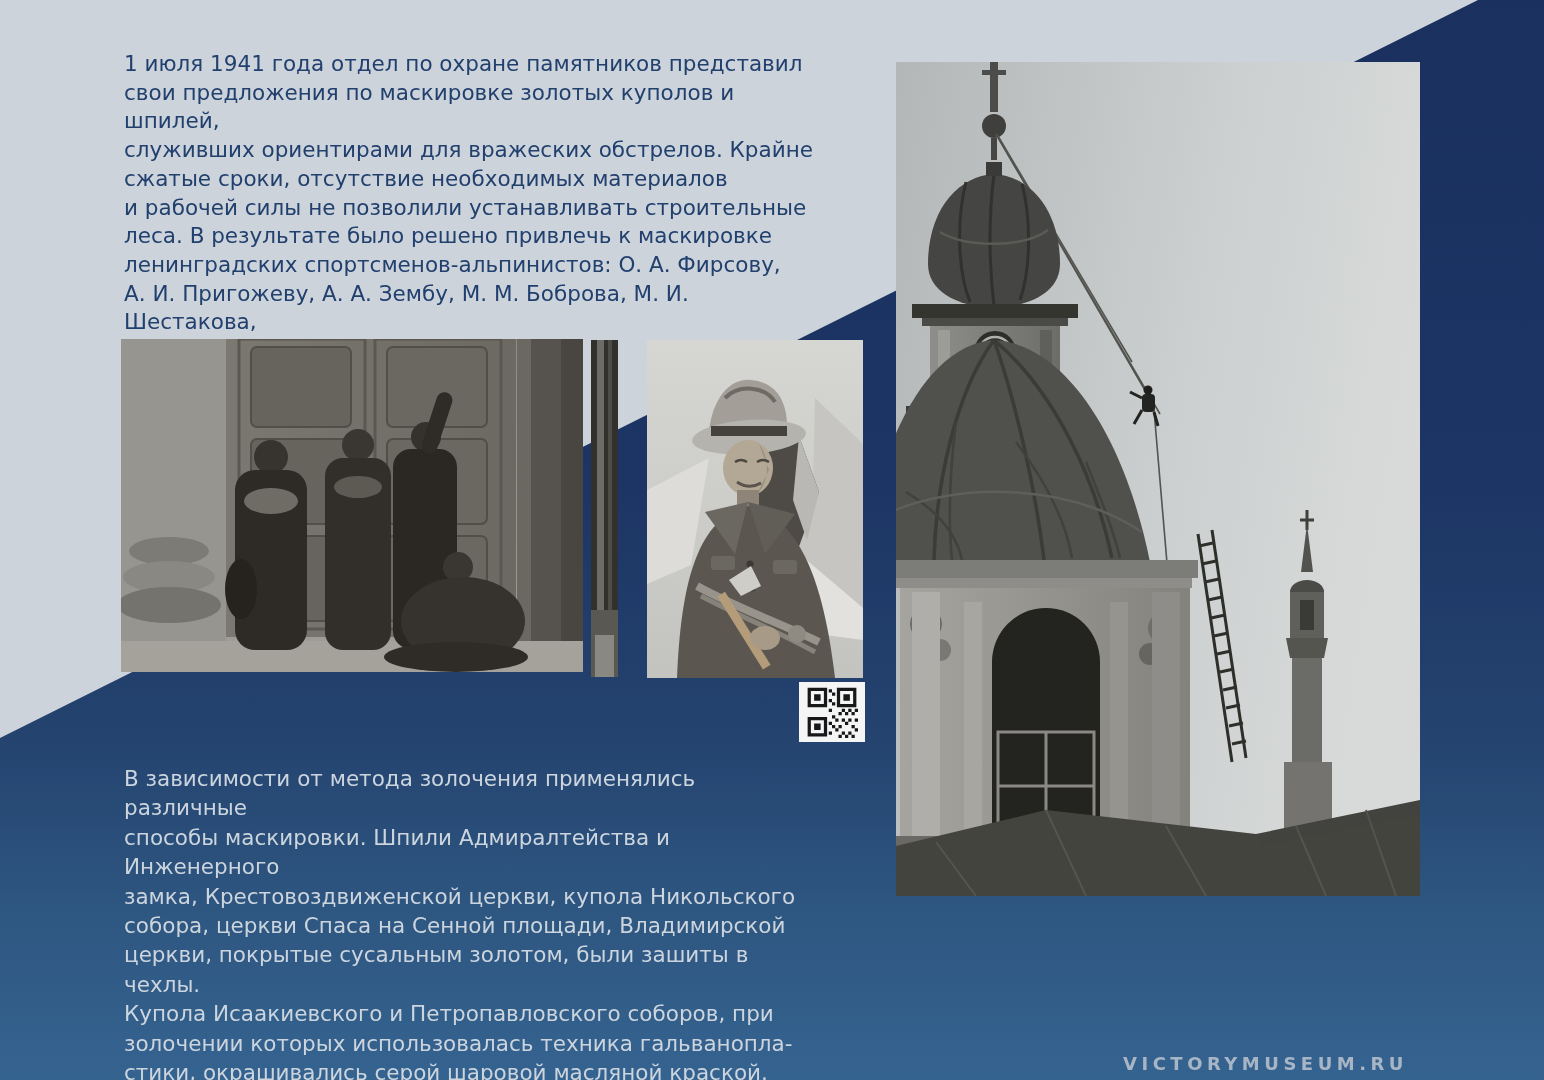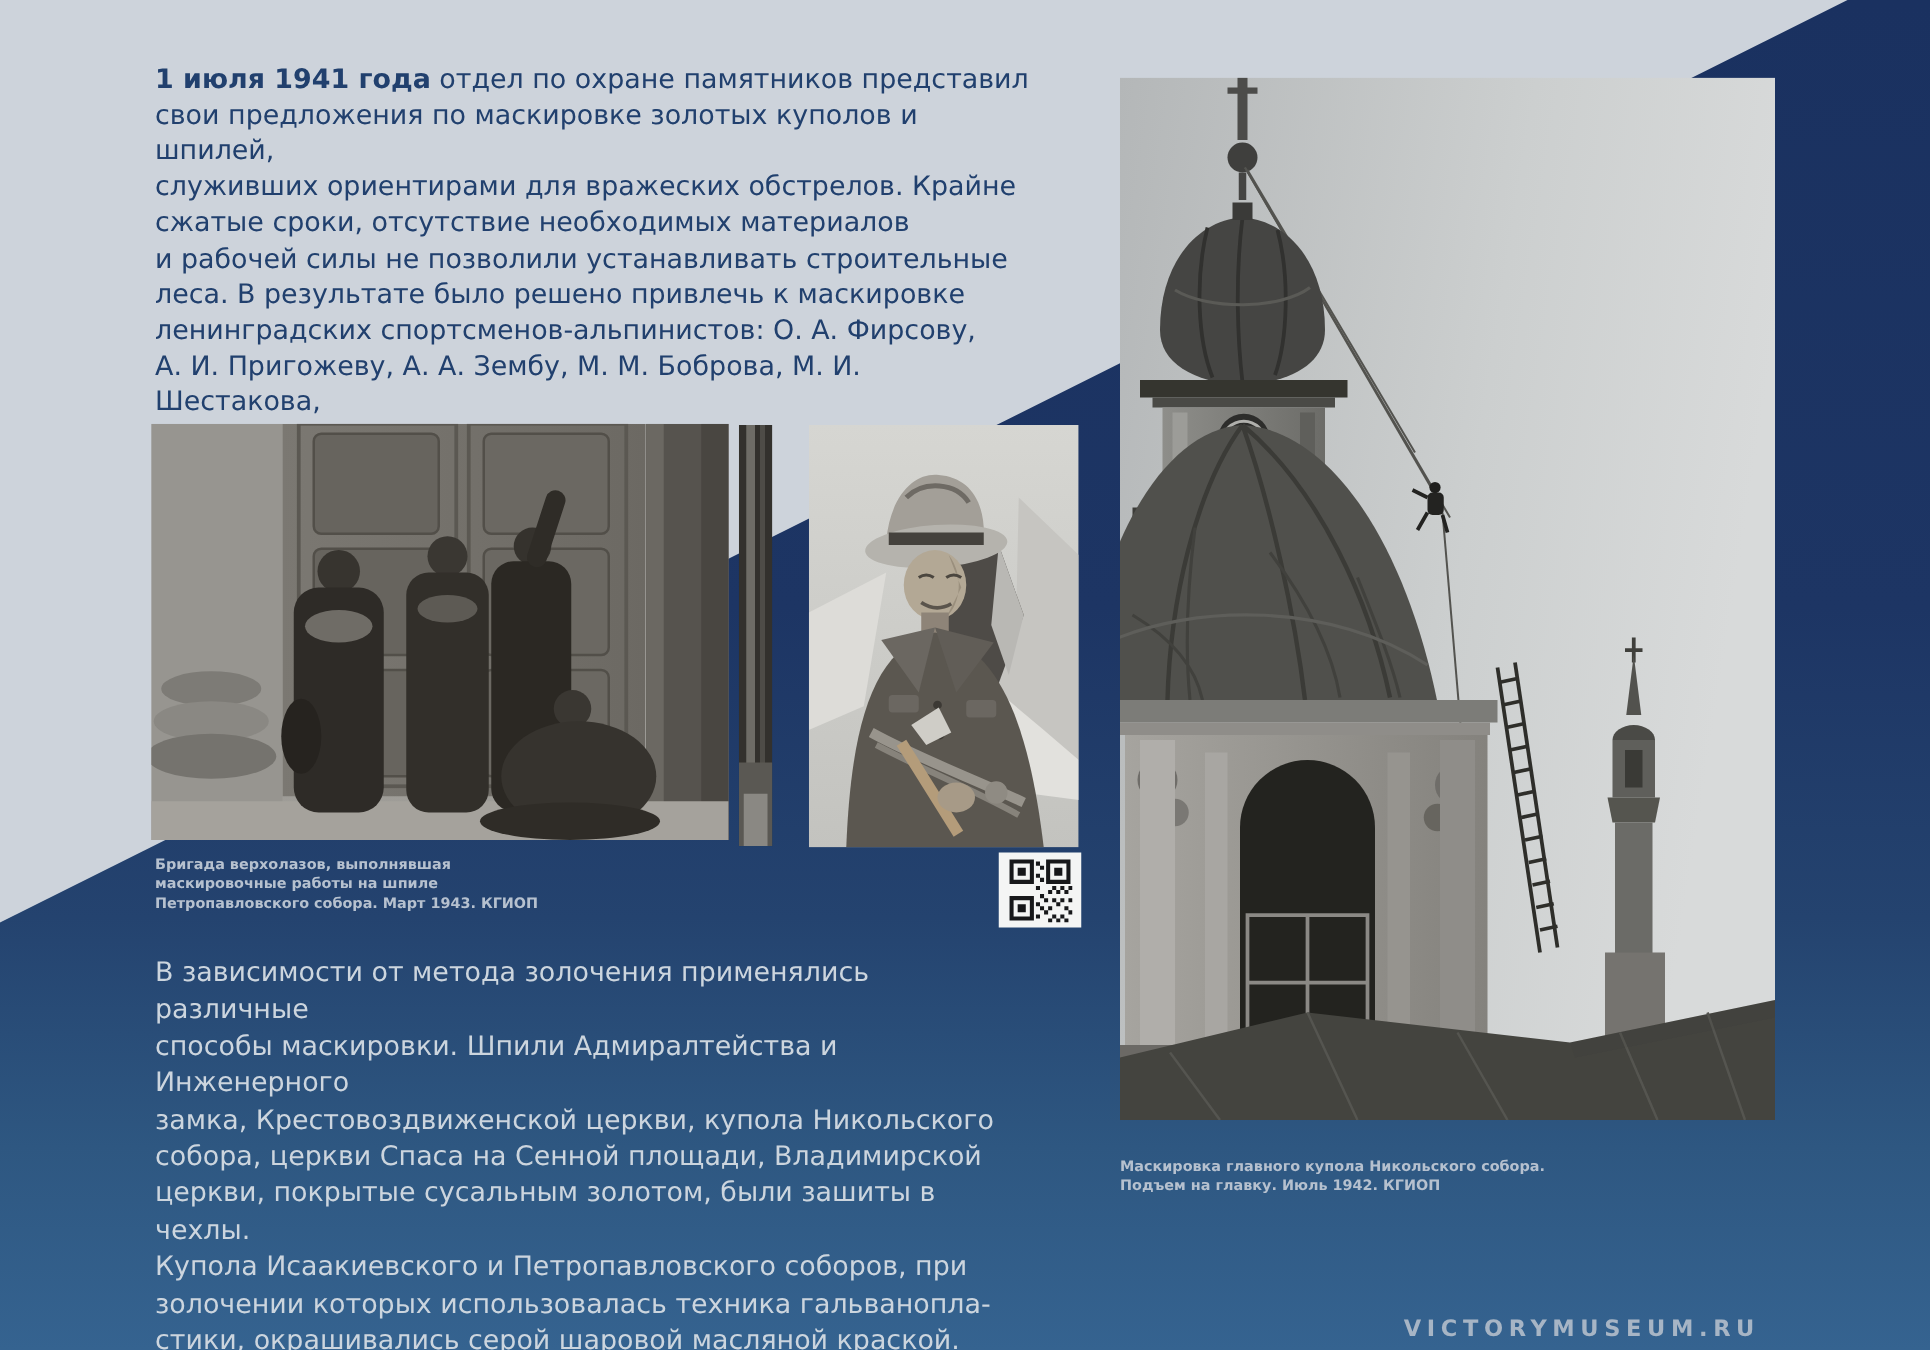--- a/index.html
+++ b/index.html
@@ -11,21 +11,21 @@
   .navy-shape{
     position:absolute;inset:0;
     clip-path:polygon(0 738px,1478px 0,1544px 0,1544px 1080px,0 1080px);
     background:linear-gradient(to bottom,#1a3160 0%,#1d3564 45%,#24436f 68%,#2e5781 85%,#356390 100%);
   }
   .para{white-space:pre-line;}
   .intro{
     position:absolute;left:124px;top:50px;width:700px;
     font-size:21.5px;line-height:28.7px;color:#21406e;
   }
-  .intro .lead{font-weight:700;}
+  .intro .lead{font-weight:400;}
   .method{
     position:absolute;left:124px;top:764px;width:700px;
     font-size:21.5px;line-height:29.4px;color:#ccd5de;
   }
   .caption{
     font-size:11.5px;line-height:15.4px;font-weight:700;color:#b6c1cf;
     white-space:pre-line;
   }
   .cap-brigade{position:absolute;left:124px;top:684px;width:320px;}
   .cap-bobrov{position:absolute;left:648px;top:686px;width:152px;}
@@ -259,25 +259,20 @@
         <rect x="388" y="700" width="48" height="100" fill="#75736f"></rect>
       </g>
       <g>
         <polygon points="0,784 150,748 360,772 524,738 524,834 0,834" fill="#44443f"></polygon>
         <path d="M40 780 L80 834 M150 748 L190 834 M270 764 L310 834 M400 764 L430 834 M470 748 L500 834" stroke="#555550" stroke-width="2"></path>
         <polygon points="360,772 524,738 524,752 364,784" fill="#39393533" opacity="0.4"></polygon>
       </g>
     </svg>
   </div>
 
-  <div class="caption cap-brigade">Бригада верхолазов, выполнявшая
-маскировочные работы на шпиле
-Петропавловского собора. Март 1943. КГИОП</div>
-  <div class="caption cap-dome">Маскировка главного купола Никольского собора.
-Подъем на главку. Июль 1942. КГИОП</div>
 
   <div class="qr-box">
     <svg width="52" height="52" viewBox="0 0 64 64">
       <rect width="64" height="64" fill="#f4f5f4"></rect>
       <g fill="#17181a">
         <path d="M2 2h24v24h-24z M38 2h24v24h-24z M2 38h24v24h-24z" fill="#17181a"></path>
         <path d="M6 6h16v16h-16z M42 6h16v16h-16z M6 42h16v16h-16z" fill="#f4f5f4"></path>
         <path d="M10 10h8v8h-8z M46 10h8v8h-8z M10 46h8v8h-8z" fill="#17181a"></path>
         <path d="M28 4h4v4h-4z M32 8h4v4h-4z M28 16h4v4h-4z M32 20h4v4h-4z M44 28h4v4h-4z M52 28h4v4h-4z M60 28h4v4h-4z M40 32h4v4h-4z M48 32h4v4h-4z M56 32h4v4h-4z M28 28h4v4h-4z M32 36h4v4h-4z M28 44h4v4h-4z M36 40h4v4h-4z M44 40h4v4h-4z M52 40h4v4h-4z M60 40h4v4h-4z M32 48h4v4h-4z M40 48h4v4h-4z M48 44h4v4h-4z M56 48h4v4h-4z M60 52h4v4h-4z M28 56h4v4h-4z M36 52h4v4h-4z M44 56h4v4h-4z M52 56h4v4h-4z M40 60h4v4h-4z M48 60h4v4h-4z M56 60h4v4h-4z"></path>
       </g>

